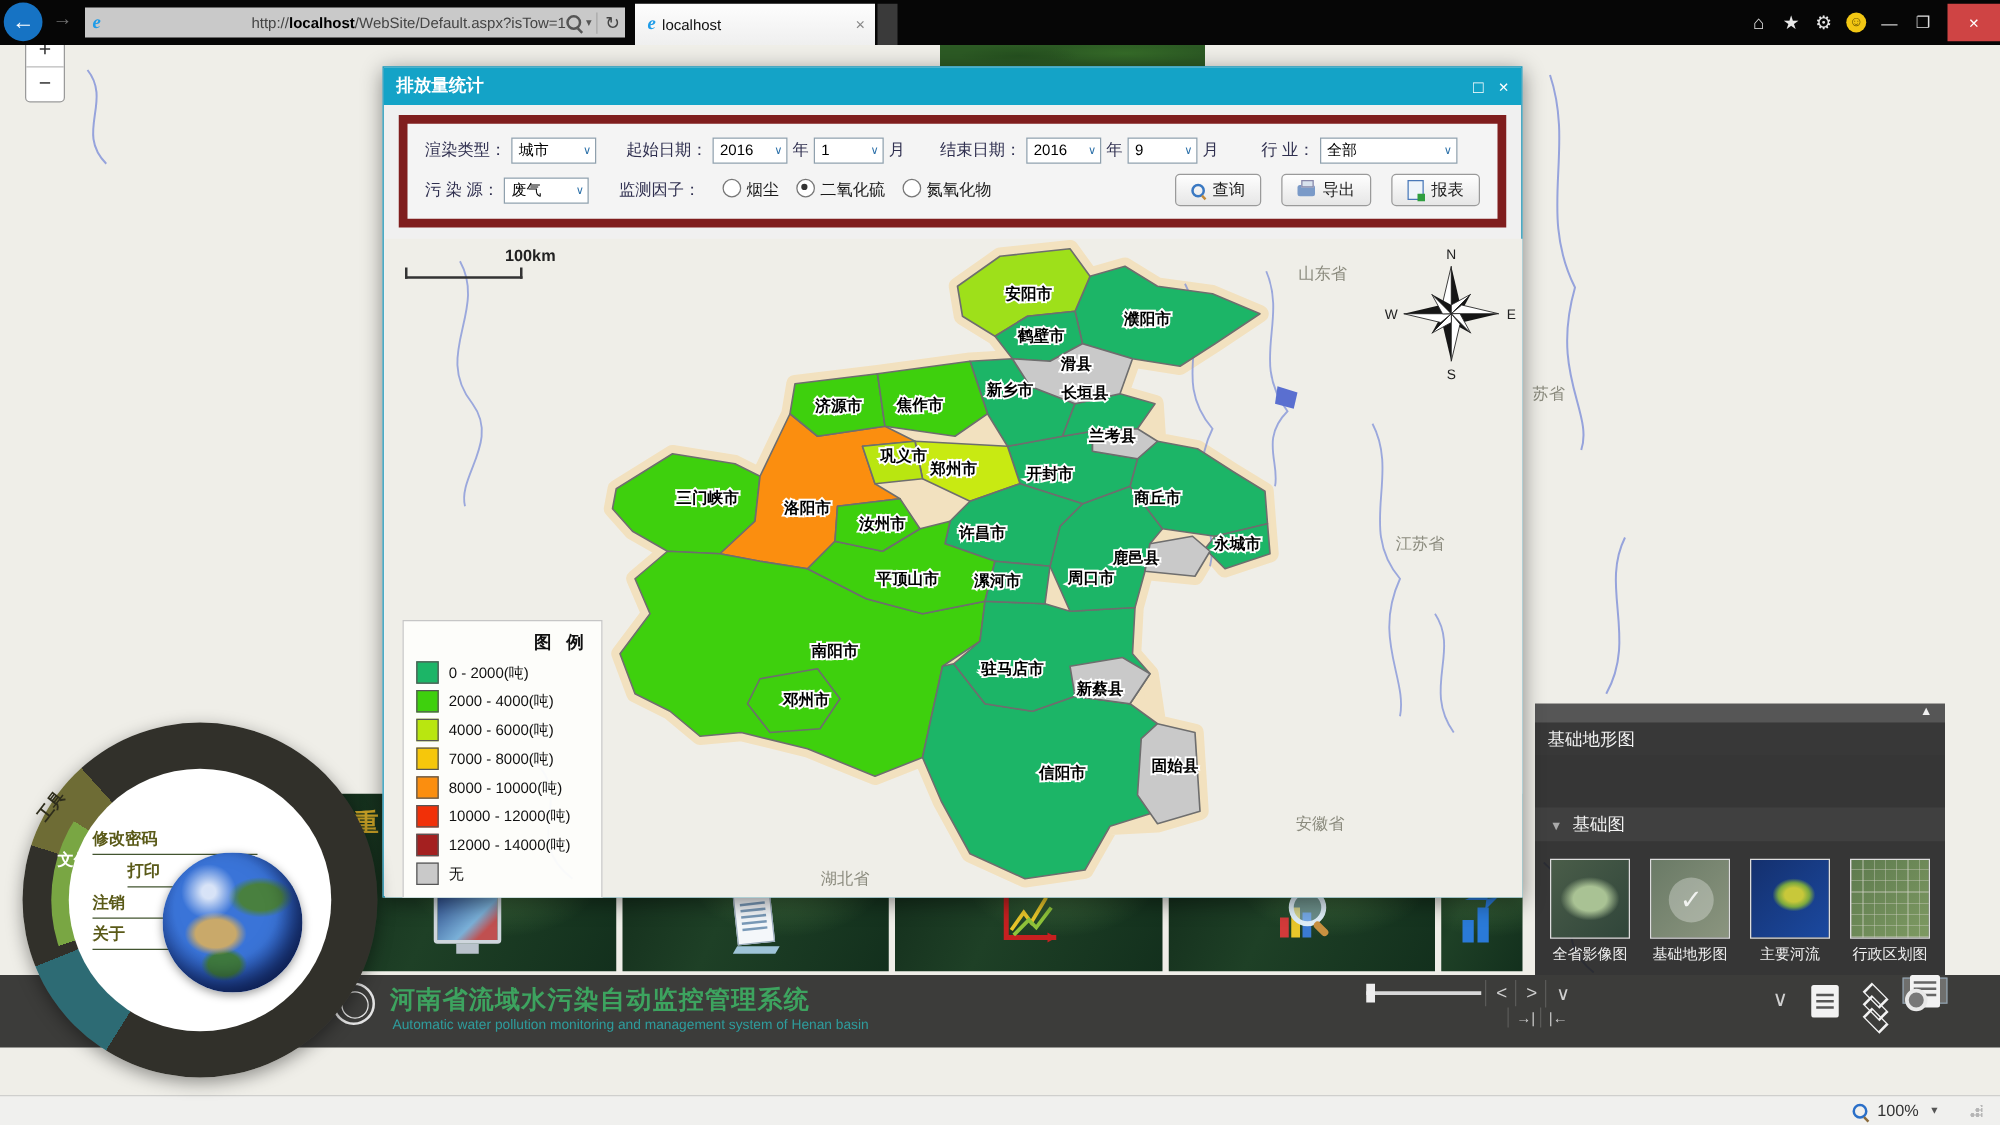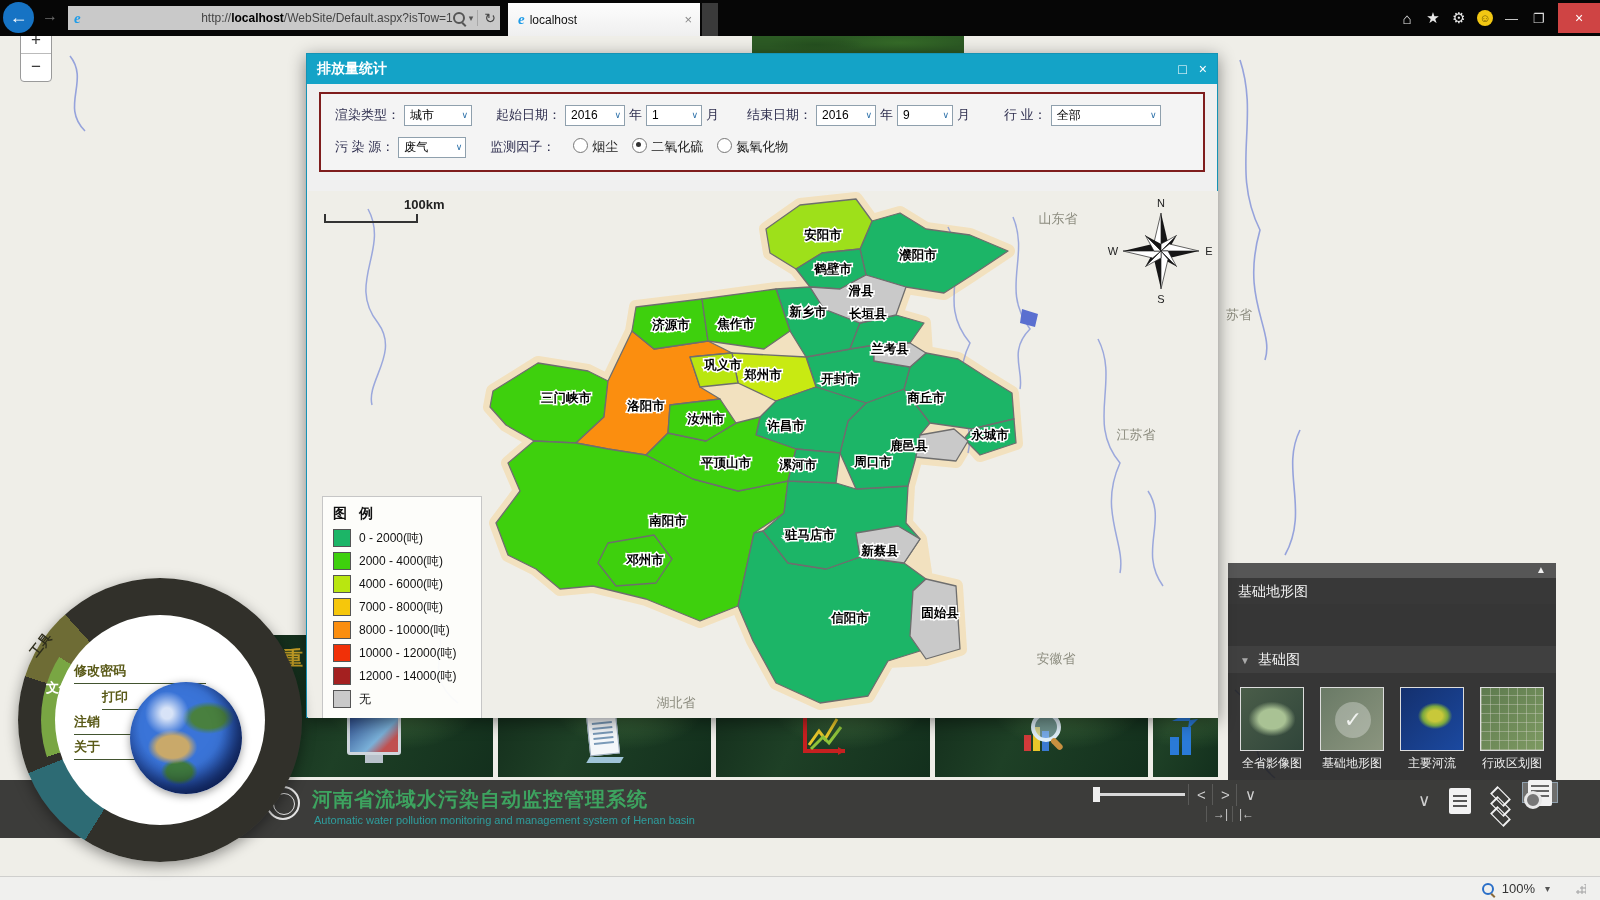--- a/index.html
+++ b/index.html
@@ -108,21 +108,21 @@
   .t-river{background:radial-gradient(26px 20px at 55% 45%,#c8c83a 0 28%,#7aa83f 48%,rgba(0,0,0,0) 66%),linear-gradient(135deg,#14306e,#1b49a0);}
   .t-admin{background:repeating-linear-gradient(0deg,rgba(210,210,198,.4) 0 1px,transparent 1px 9px),
       repeating-linear-gradient(90deg,rgba(210,210,198,.4) 0 1px,transparent 1px 9px),linear-gradient(135deg,#5d7a4e,#7e9a62);}
   .thumblabel{color:#f0f0f0;font-size:12px;margin-top:4px;white-space:nowrap;}
   
   .dialog{position:absolute;left:306px;top:53px;width:912px;height:665px;z-index:40;background:#f0f0f0;
     border:1px solid #1593b5;box-shadow:0 4px 16px rgba(0,0,0,.45);box-sizing:border-box;}
   .dlg-head{height:30px;background:#14a3c7;color:#fff;display:flex;align-items:center;padding:0 10px;box-sizing:border-box;}
   .dlg-title{font-size:14px;font-weight:bold;}
   .dlg-btns{margin-left:auto;display:flex;gap:12px;font-size:14px;}
-  .dlg-form{margin:8px 12px 0;border:2px solid #7f1d1d;background:#f4f4f4;padding:7px 14px 9px;}
+  .dlg-form{margin:8px 12px 0;border:7px solid #7f1d1d;background:#f4f4f4;padding:7px 14px 9px;}
   .frow{display:flex;align-items:center;height:28px;font-size:13px;color:#2f2f4f;}
   .frow .lbl{margin-right:4px;white-space:nowrap;}
   .sel{display:inline-flex;align-items:center;justify-content:space-between;background:#fff;border:1px solid #8fa0ad;
     height:21px;padding:0 3px 0 5px;font-size:12px;color:#000;box-sizing:border-box;}
   .sel .arr{color:#2a6fa8;font-size:9px;margin-left:4px;}
   .w68{width:68px}.w60{width:60px}.w56{width:56px}.w110{width:110px}
   .gap24{margin-left:24px}.gap30{margin-left:30px}
   .unit{margin:0 4px;}
   .radio{display:inline-flex;margin-left:14px;color:#1a1a1a;}
   .radio .rc{width:13px;height:13px;border:1px solid #777;border-radius:50%;background:#fff;margin-right:4px;position:relative;}
@@ -139,21 +139,21 @@
   .dlg-tabs{display:flex;margin:6px 12px 0;border-bottom:1px solid #c9c9c9;height:27px;}
   .dtab{padding:4px 14px;font-size:13px;color:#333;background:#ececec;border:1px solid #c9c9c9;border-bottom:none;margin-right:4px;}
   .dtab.active{background:#fff;font-weight:bold;position:relative;top:1px;}
   .dlg-content{position:absolute;left:1px;top:137px;width:910px;height:527px;background:#efeee8;overflow:hidden;}
   .scalebar{position:absolute;left:16px;top:22px;width:94px;height:8px;border-bottom:2px solid #333;}
   .scalebar::before,.scalebar::after{content:"";position:absolute;bottom:-2px;width:2px;height:9px;background:#333;}
   .scalebar::before{left:0}.scalebar::after{right:0}
   .scalelabel{position:absolute;left:96px;top:6px;font-size:13px;font-weight:bold;color:#222;}
   .legend{position:absolute;left:14px;top:305px;width:160px;background:rgba(253,253,251,.96);
     border:1px solid #c6c6c6;padding:6px 10px 8px;box-sizing:border-box;}
-  .legend h4{margin:2px 0 6px;text-align:left;font-size:14px;color:#111;letter-spacing:4px;}
+  .legend h4{margin:2px 0 6px;text-align:right;font-size:14px;color:#111;letter-spacing:4px;}
   .lrow{display:flex;align-items:center;margin:5px 0;font-size:12px;color:#111;}
   .lrow .sw{width:16px;height:16px;border:1px solid #555;margin-right:8px;flex:none;}
   .compass{position:absolute;left:798px;top:8px;width:110px;height:110px;}
   
   .statusbar{position:absolute;left:0;top:876px;width:1600px;height:24px;background:#f0f0ee;border-top:1px solid #cfcfcd;z-index:22;
     display:flex;align-items:center;justify-content:flex-end;padding-right:14px;box-sizing:border-box;font-size:13px;color:#333;}
   .statusbar .mag{border-color:#2a6fc8;}
   .statusbar .mag::after{background:#8a6a3a;}
   .statusbar .zoomtxt{margin:0 10px 0 8px;}
   .grip{width:10px;height:10px;margin-left:26px;
@@ -385,20 +385,34 @@
             </div>
             <div class="radio">
               <div class="rc on"></div>
               <div>二氧化硫</div>
             </div>
             <div class="radio">
               <div class="rc"></div>
               <div>氮氧化物</div>
             </div>
           </span>
+        <span class="fbtns">
+          <span class="fbtn">
+              <span class="i-mag"></span>
+              <span>查询</span>
+            </span>
+          <span class="fbtn">
+              <span class="i-print"></span>
+              <span>导出</span>
+            </span>
+          <span class="fbtn">
+              <span class="i-report"></span>
+              <span>报表</span>
+            </span>
+        </span>
       </div>
     </div>
     <div class="dlg-content">
       <svg id="henan-svg" width="910" height="527" viewBox="0 0 910 527">
           <polygon points="458,38 492,14 548,8 564,30 592,22 618,38 662,44 700,60 664,84 636,102 598,96 588,124 616,132 618,162 650,168 678,186 704,202 706,228 708,252 672,264 660,250 648,270 608,266 600,295 598,332 612,348 618,388 648,395 652,458 618,468 580,470 560,505 512,512 468,492 445,450 430,415 392,430 338,408 285,395 252,398 228,378 200,364 188,332 212,300 200,272 226,250 198,234 182,216 185,200 230,172 280,180 300,190 324,140 328,116 394,108 468,98 502,96 488,78 462,62" fill="#f3e1bd" stroke="#f3e1bd" stroke-width="14" stroke-linejoin="round" opacity="0.95"></polygon>
           <path d="M60,18 C82,58 38,92 70,132 C92,162 58,190 64,214" fill="none" stroke="#7f90d8" stroke-width="1.5" opacity="0.75"></path>
           <path d="M640,36 C662,78 628,112 662,152 C640,196 668,232 660,262" fill="none" stroke="#7f90d8" stroke-width="1.5" opacity="0.75"></path>
           <path d="M705,26 C722,66 692,98 722,138 C700,160 716,180 712,198" fill="none" stroke="#7f90d8" stroke-width="1.5" opacity="0.75"></path>
           <path d="M790,148 C812,190 778,232 812,272 C790,320 818,352 812,382" fill="none" stroke="#7f90d8" stroke-width="1.5" opacity="0.75"></path>
           <path d="M120,418 C152,450 108,480 150,512" fill="none" stroke="#7f90d8" stroke-width="1.5" opacity="0.75"></path>

